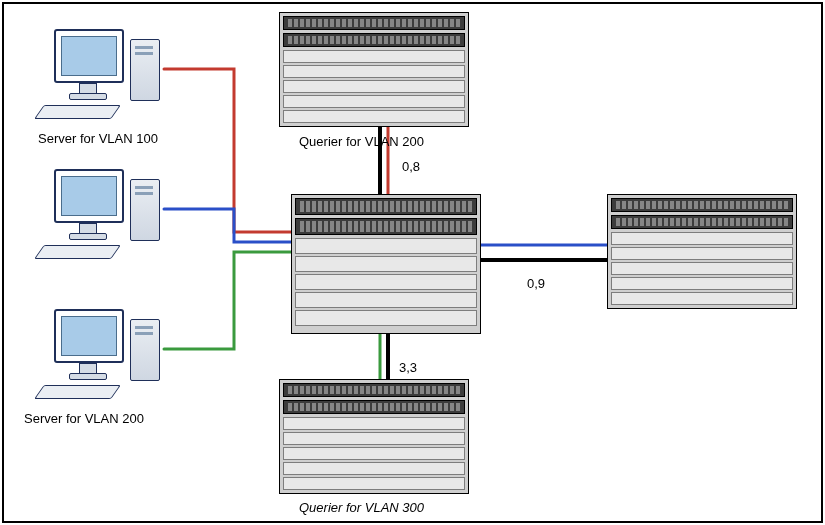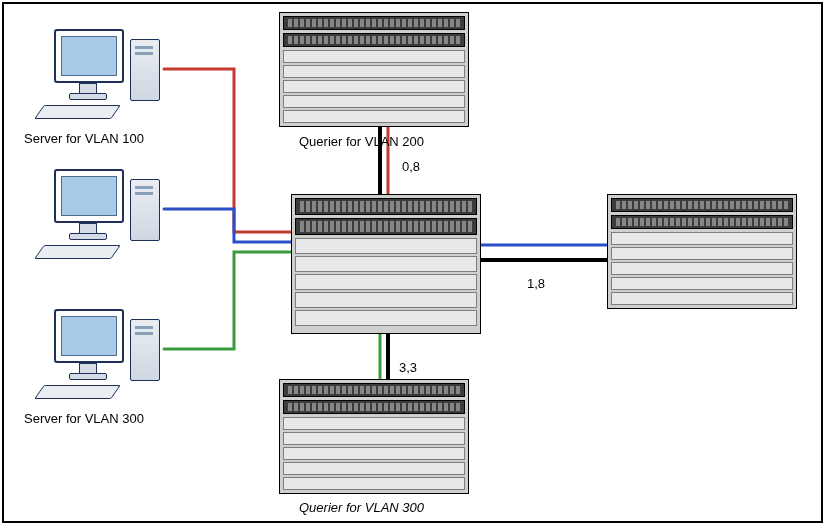--- a/index.html
+++ b/index.html
@@ -165,36 +165,36 @@
         <polyline points="384,330 384,375" fill="none" stroke="#000" stroke-width="4" stroke-linecap="round"></polyline>
         <polyline points="376,330 376,375" fill="none" stroke="#3a9a3e" stroke-width="3" stroke-linecap="round"></polyline>
       </svg>
   <div class="pc" style="left: 40px; top: 25px;">
         <div class="monitor"></div>
         <div class="stand"></div>
         <div class="base"></div>
         <div class="tower"></div>
         <div class="kbd"></div>
       </div>
-      <div class="label" style="left: 20px; top: 127px;">Server for VLAN 100</div>
+      <div class="label" style="left: 34px; top: 127px;">Server for VLAN 100</div>
       <div class="pc" style="left: 40px; top: 165px;">
         <div class="monitor"></div>
         <div class="stand"></div>
         <div class="base"></div>
         <div class="tower"></div>
         <div class="kbd"></div>
       </div>
       <div class="pc" style="left: 40px; top: 305px;">
         <div class="monitor"></div>
         <div class="stand"></div>
         <div class="base"></div>
         <div class="tower"></div>
         <div class="kbd"></div>
       </div>
-      <div class="label" style="left: 20px; top: 407px;">Server for VLAN 300</div>
+      <div class="label" style="left: 20px; top: 407px;">Server for VLAN 200</div>
       <div class="switch" style="left: 287px; top: 190px; width: 190px; height: 140px;">
         <div class="ports" style="top: 3px; height: 17px;"></div>
         <div class="ports" style="top: 23px; height: 17px;"></div>
         <div class="slot" style="top: 43px; height: 16px;"></div>
         <div class="slot" style="top: 61px; height: 16px;"></div>
         <div class="slot" style="top: 79px; height: 16px;"></div>
         <div class="slot" style="top: 97px; height: 16px;"></div>
         <div class="slot" style="top: 115px; height: 16px;"></div>
       </div>
       <div class="switch" style="left: 275px; top: 8px; width: 190px; height: 115px;">
@@ -220,16 +220,16 @@
         <div class="ports" style="top: 3px; height: 14px;"></div>
         <div class="ports" style="top: 20px; height: 14px;"></div>
         <div class="slot" style="top: 37px; height: 13px;"></div>
         <div class="slot" style="top: 52px; height: 13px;"></div>
         <div class="slot" style="top: 67px; height: 13px;"></div>
         <div class="slot" style="top: 82px; height: 13px;"></div>
         <div class="slot" style="top: 97px; height: 13px;"></div>
       </div>
       <div class="label" style="left: 295px; top: 496px; font-style: italic;">Querier for VLAN 300</div>
       <div class="label" style="left: 398px; top: 155px;">0,8</div>
-      <div class="label" style="left: 523px; top: 272px;">1,8</div>
+      <div class="label" style="left: 523px; top: 272px;">0,9</div>
       <div class="label" style="left: 395px; top: 356px;">3,3</div>
     </div>
 </div>
 
 </body></html>

